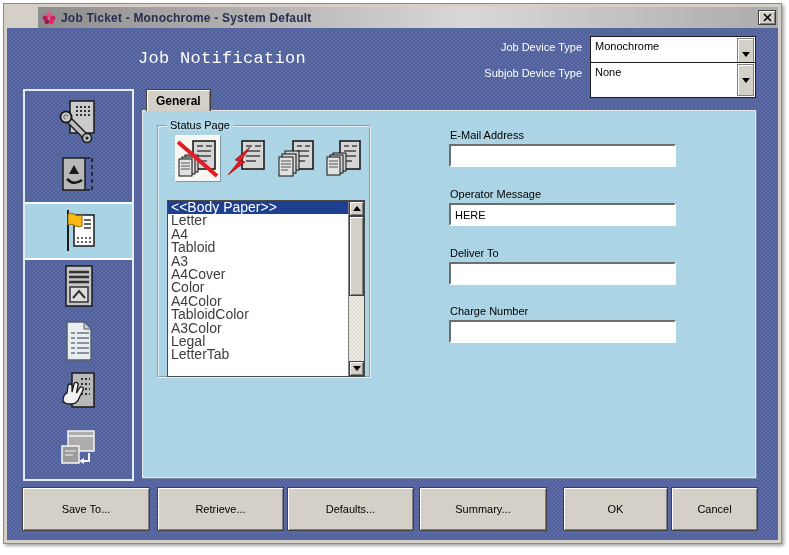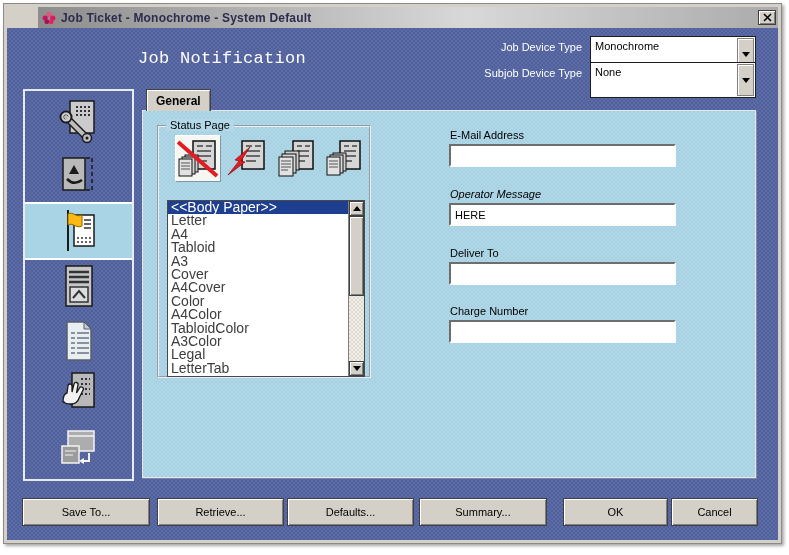--- a/index.html
+++ b/index.html
@@ -79,27 +79,27 @@
       linear-gradient(45deg,#f2efe9 25%,transparent 25%,transparent 75%,#f2efe9 75%);
     background-size:4px 4px;background-position:0 0,2px 2px;border-left:1px solid #808080;}
   .sb-btn{position:absolute;left:0;width:15px;height:15px;background:#d4d0c8;
     border:1px solid #404040;box-shadow:inset 1px 1px 0 #fff, inset -1px -1px 0 #808080;
     display:flex;align-items:center;justify-content:center;cursor:pointer;}
   .sb-up{top:0;} .sb-down{bottom:0;}
   .sb-thumb{position:absolute;left:0;top:15px;width:15px;height:80px;background:#d4d0c8;
     border:1px solid #404040;box-shadow:inset 1px 1px 0 #fff, inset -1px -1px 0 #808080;cursor:grab;}
 
   .field-label{position:absolute;left:307px;font-size:11px;color:#000;}
-  .fl-0{top:18px;} .fl-1{top:77px;font-style:italic;} .fl-2{top:136px;} .fl-3{top:194px;}
+  .fl-0{top:18px;} .fl-1{top:77px;} .fl-2{top:136px;} .fl-3{top:194px;}
   .text-input{position:absolute;left:306px;width:227px;height:23px;background:#fff;
     border:2px solid;border-color:#6e6e6e #fdfdfd #fdfdfd #6e6e6e;
     font-family:"Liberation Sans",sans-serif;font-size:11px;color:#000;padding:0 4px;outline:none;}
   .ti-0{top:33px;} .ti-1{top:92px;} .ti-2{top:151px;} .ti-3{top:209px;}
 
-  .footer-btn{position:absolute;top:470px;height:28px;background:#d4d0c8;
+  .footer-btn{position:absolute;top:459px;height:44px;background:#d4d0c8;
     border:1px solid #404040;box-shadow:inset 1px 1px 0 #fff, inset -1px -1px 0 #808080;
     font-size:11px;color:#000;display:flex;align-items:center;justify-content:center;cursor:pointer;}
   .fb0{left:15px;width:128px;} .fb1{left:150px;width:127px;} .fb2{left:280px;width:127px;}
   .fb3{left:412px;width:128px;} .fb4{left:556px;width:105px;} .fb5{left:664px;width:87px;}
 </style>
 </head>
 <body>
 
 <div class="window">
   <div class="titlebar">
@@ -277,21 +277,20 @@
           </button>
         </div>
 
         <div class="listbox">
           <div class="list-rows">
             <div class="list-row selected">&lt;&lt;Body Paper&gt;&gt;</div>
             <div class="list-row">Letter</div>
             <div class="list-row">A4</div>
             <div class="list-row">Tabloid</div>
             <div class="list-row">A3</div>
-            <div class="list-row">Cover</div>
             <div class="list-row">A4Cover</div>
             <div class="list-row">Color</div>
             <div class="list-row">A4Color</div>
             <div class="list-row">TabloidColor</div>
             <div class="list-row">A3Color</div>
             <div class="list-row">Legal</div>
             <div class="list-row">LetterTab</div>
           </div>
           <div class="scrollbar">
             <div class="sb-btn sb-up">

